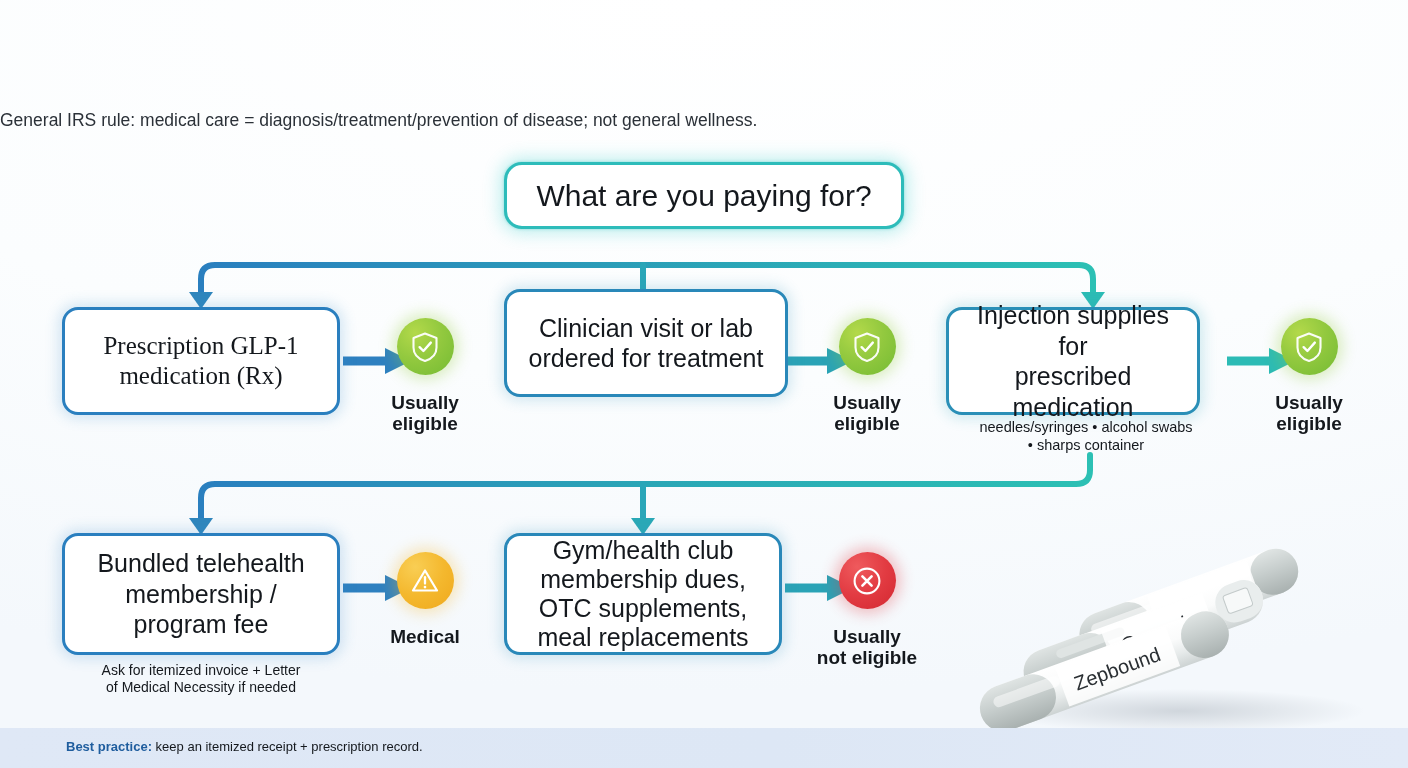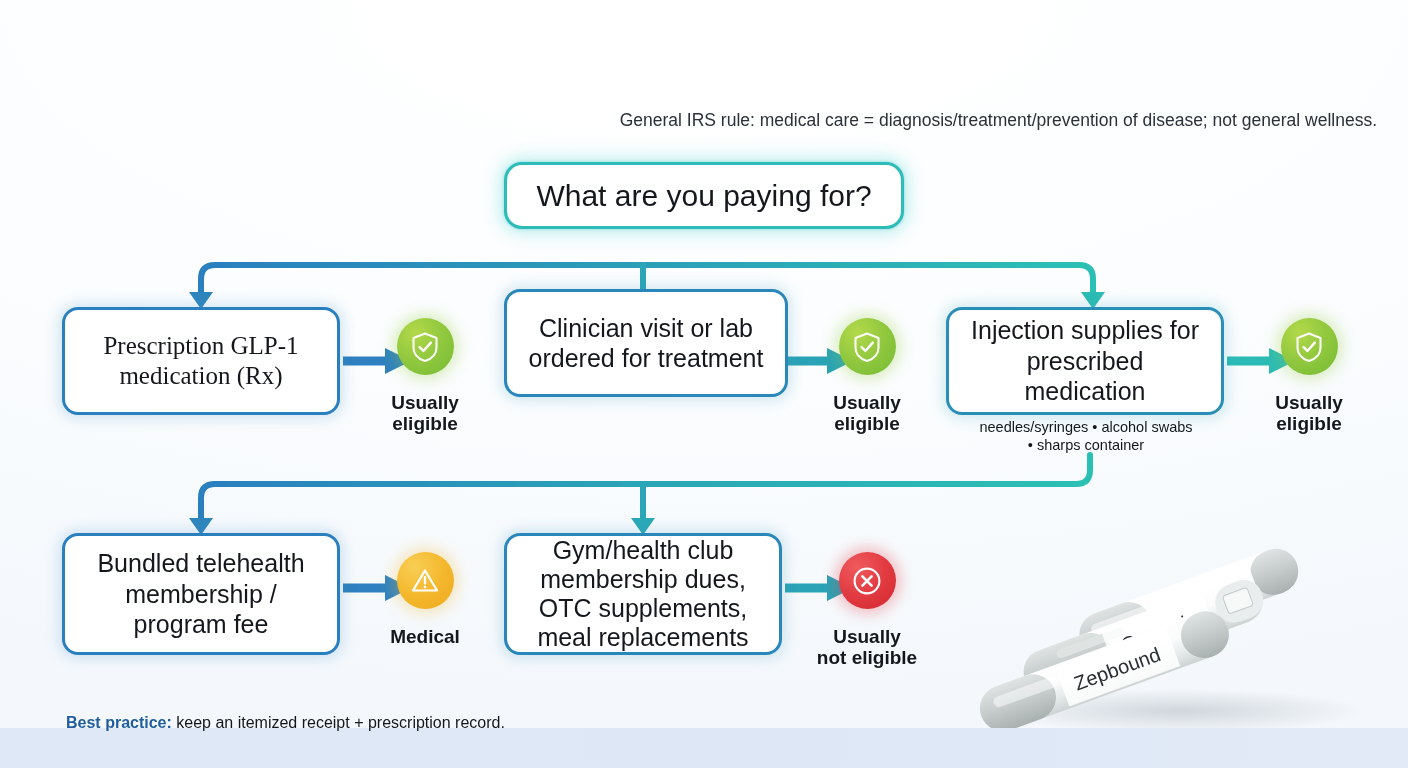--- a/index.html
+++ b/index.html
@@ -15,21 +15,21 @@
       radial-gradient(120% 90% at 50% 0%, #ffffff 0%, #fbfdfe 55%, #f4f8fc 100%);
   }
 
   
   .title{
     position:absolute;left:0;top:28px;width:1408px;text-align:center;
     font-size:62px;line-height:1.04;color:#111418;letter-spacing:-0.5px;
     font-weight:400;white-space:nowrap;
   }
   .subtitle{
-    position:absolute;left:0;top:110px;width:1377px;text-align:right;
+    position:absolute;left:0;top:110px;width:1377px;text-align:left;
     font-size:17.5px;color:#2b3138;font-weight:400;
   }
 
   
   #wires{position:absolute;left:0;top:0;width:1408px;height:768px;pointer-events:none;}
 
   
   .node{
     position:absolute;box-sizing:border-box;
     background:#ffffff;border-radius:16px;
@@ -43,21 +43,21 @@
     border:3.5px solid #2dbcba;border-radius:18px;
     font-size:30px;
     box-shadow:0 0 16px 5px rgba(64,210,205,.30), 0 0 3px rgba(45,188,186,.5);
   }
   .node.b1{left:62px;top:307px;width:278px;height:108px;font-size:25px;line-height:1.22;
     border:3px solid #2a7fbf;
     box-shadow:0 0 13px 4px rgba(60,140,200,.20);}
   .node.b2{left:504px;top:289px;width:284px;height:108px;font-size:25px;line-height:1.22;
     border:3px solid #2988b9;
     box-shadow:0 0 13px 4px rgba(55,150,190,.20);}
-  .node.b3{left:946px;top:307px;width:278px;height:108px;font-size:25px;line-height:1.22;
+  .node.b3{left:946px;top:307px;width:254px;height:108px;font-size:25px;line-height:1.22;
     border:3px solid #2a93b4;border-image:linear-gradient(100deg,#2a7fbf,#2cb6b4) 1;
     box-shadow:0 0 13px 4px rgba(50,165,185,.20);}
   .node.b3{border-image:none;border-color:#2a8fb7;}
   .node.b4{left:62px;top:533px;width:278px;height:122px;font-size:25px;line-height:1.22;
     border:3px solid #2a7fbf;
     box-shadow:0 0 13px 4px rgba(60,140,200,.20);}
   .node.b5{left:504px;top:533px;width:278px;height:122px;font-size:25px;line-height:1.17;
     border:3px solid #2988b9;
     box-shadow:0 0 13px 4px rgba(55,150,190,.20);}
 
@@ -105,21 +105,21 @@
 
   
   #pens{position:absolute;left:955px;top:515px;width:453px;height:225px;}
 
   
   .footer{
     position:absolute;left:0;top:728px;width:1408px;height:40px;
     background:linear-gradient(90deg,#dfe8f6 0%,#dde7f5 55%,#e2eaf7 100%);
   }
   .footer-txt{
-    position:absolute;left:66px;top:714px;font-size:16px;color:#14181d;
+    position:absolute;left:66px;top:739px;font-size:13px;color:#14181d;
   }
   .footer-txt b{color:#1f5d9e;font-weight:700;}
 </style>
 </head>
 <body>
 
 <div id="stage">
 
   <div class="subtitle">General IRS rule: medical care = diagnosis/treatment/prevention of disease; not general wellness.</div>
 
@@ -198,20 +198,22 @@
 meal replacements</span>
   </div>
   <div class="node b4">
     <span class="nl" style="white-space: pre-line;">Bundled telehealth
 membership /
 program fee</span>
   </div>
 
   <div class="cap c3" style="white-space: pre-line;">needles/syringes • alcohol swabs
 • sharps container</div>
+  <div class="cap c4" style="white-space: pre-line;">Ask for itemized invoice + Letter
+of Medical Necessity if needed</div>
 
   <div class="outcome o1">
     <div class="badge green">
       <svg width="36" height="36" viewBox="0 0 36 36" fill="none">
         <path d="M18 4.5 L29.5 9 V18.5 C29.5 25.3 24.4 30 18 32 C11.6 30 6.5 25.3 6.5 18.5 V9 Z" stroke="#ffffff" stroke-width="2.1" fill="none" stroke-linejoin="round" opacity=".95"></path>
         <path d="M12.6 18.2 L16.4 22 L23.8 13.6" stroke="#ffffff" stroke-width="2.4" fill="none" stroke-linecap="round" stroke-linejoin="round"></path>
       </svg>
     </div>
     <div class="olabel" style="white-space: pre-line;">Usually
 eligible</div>

